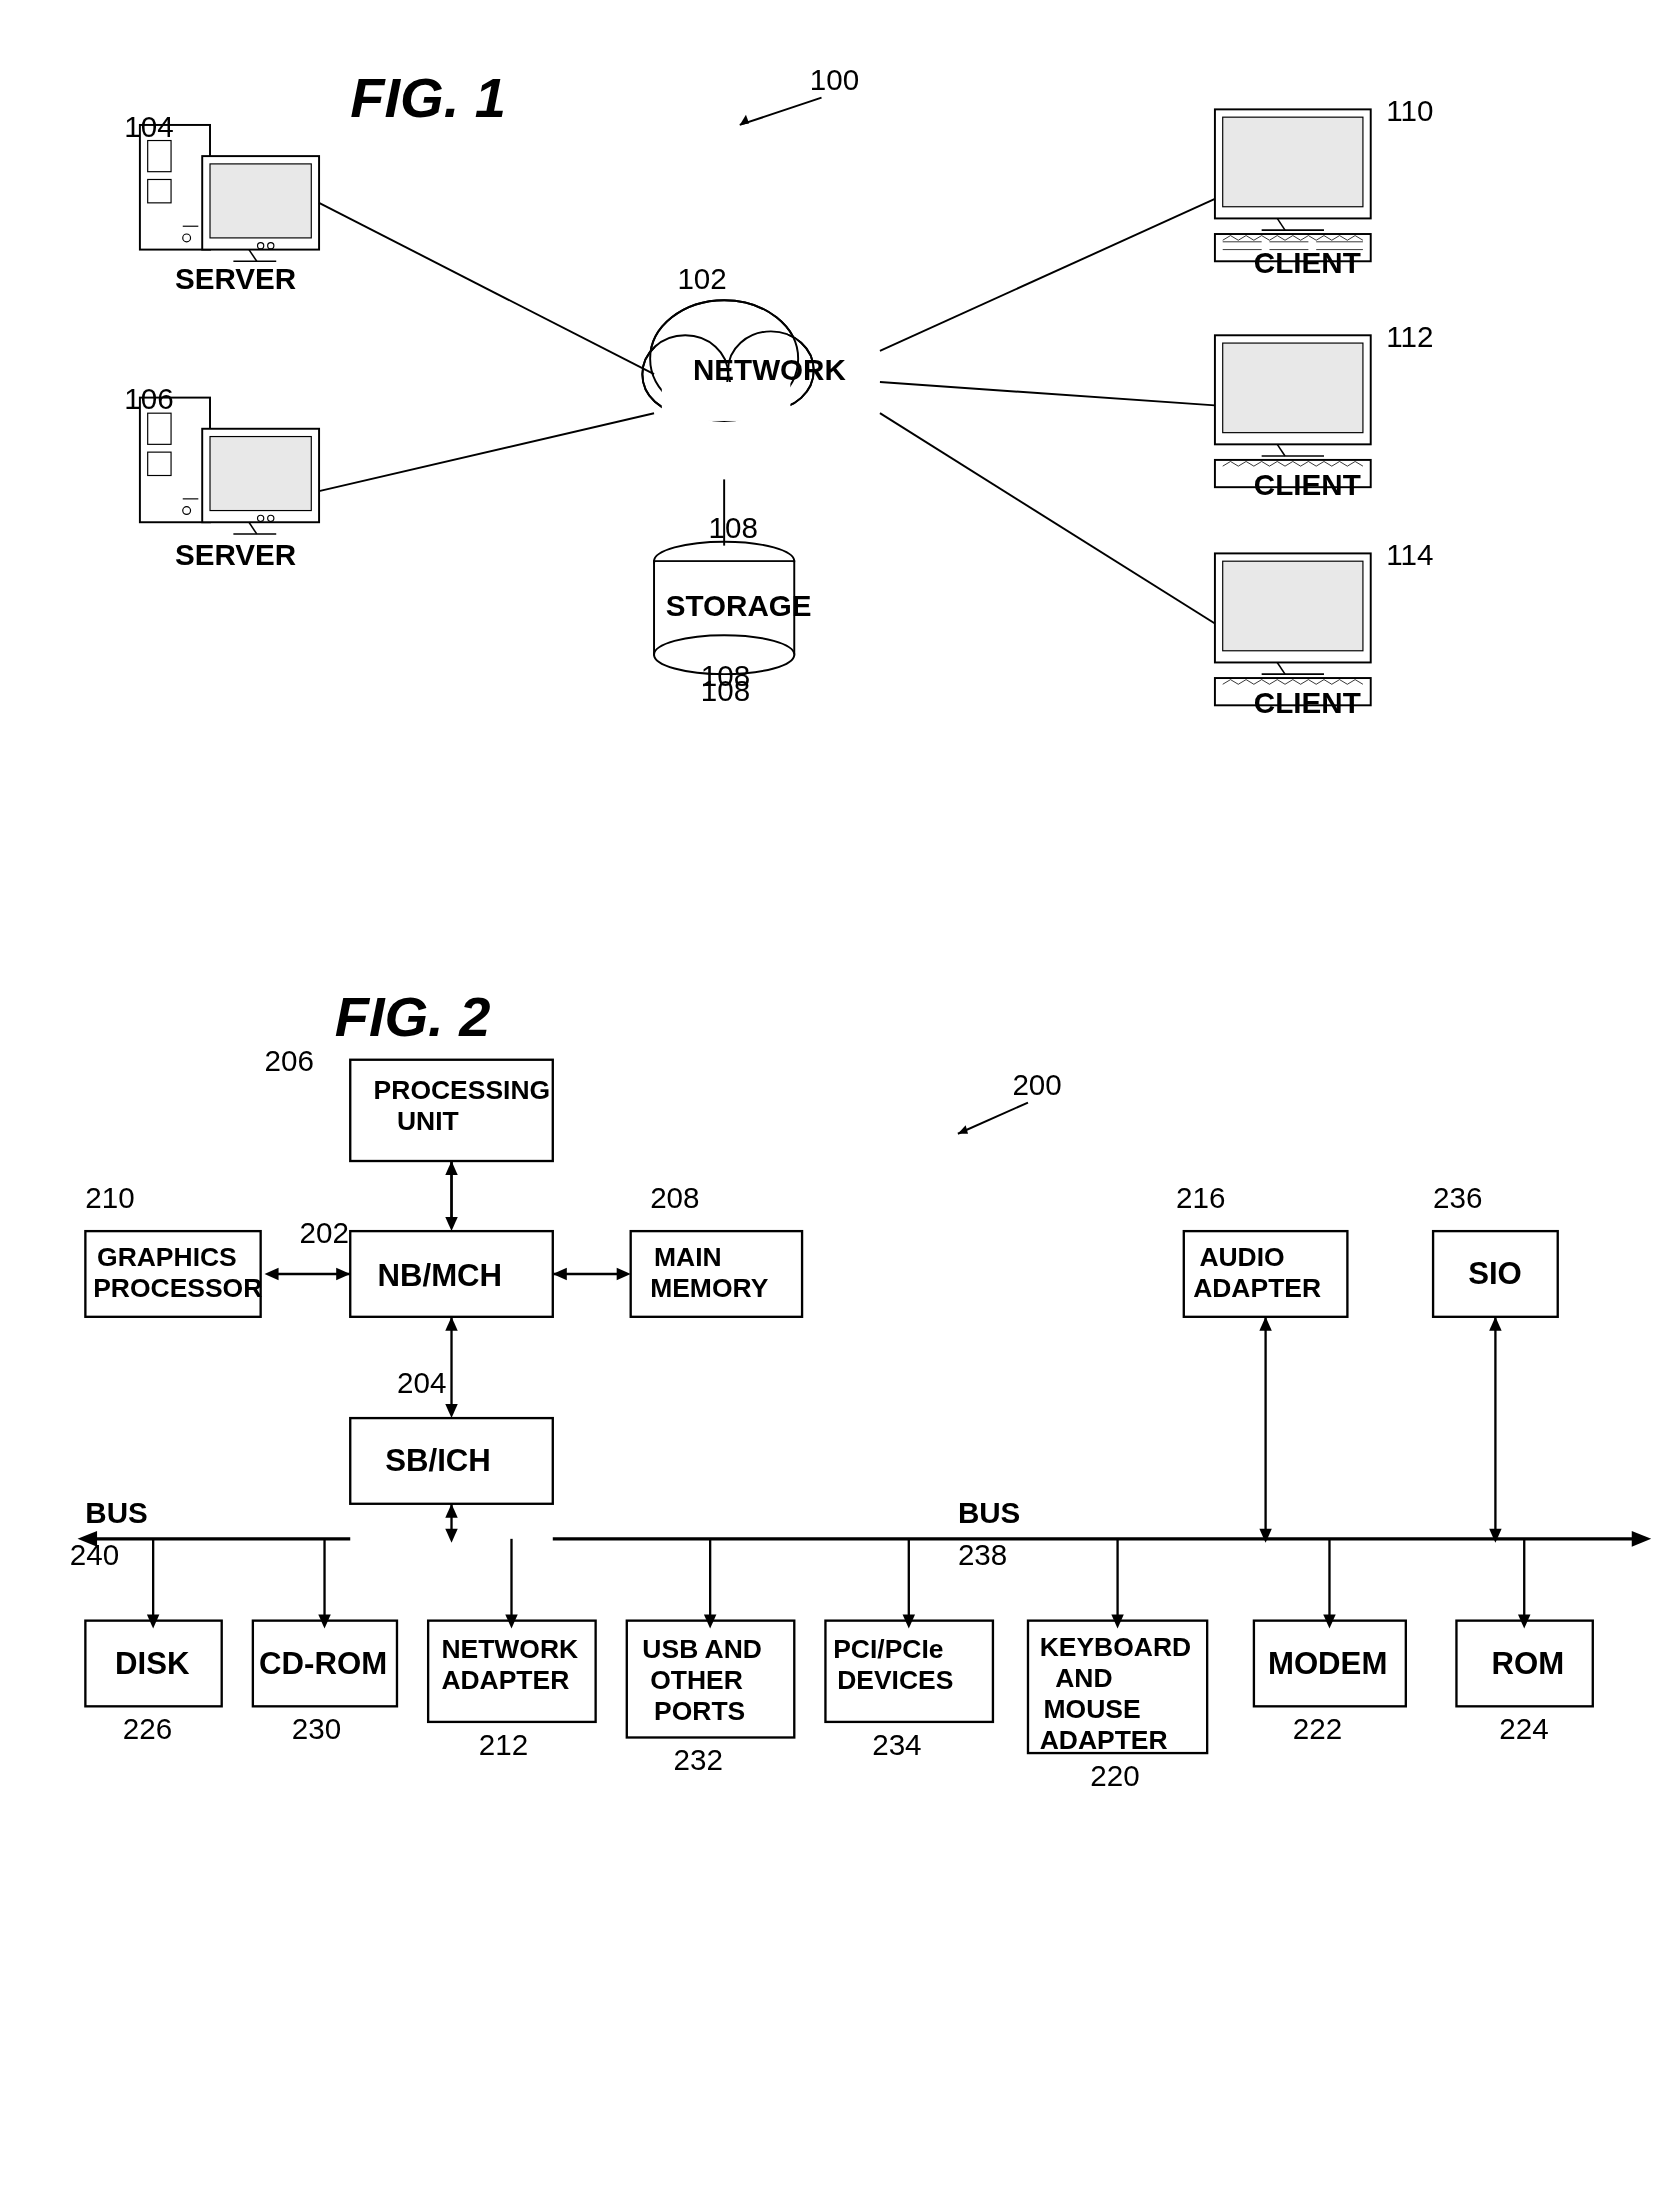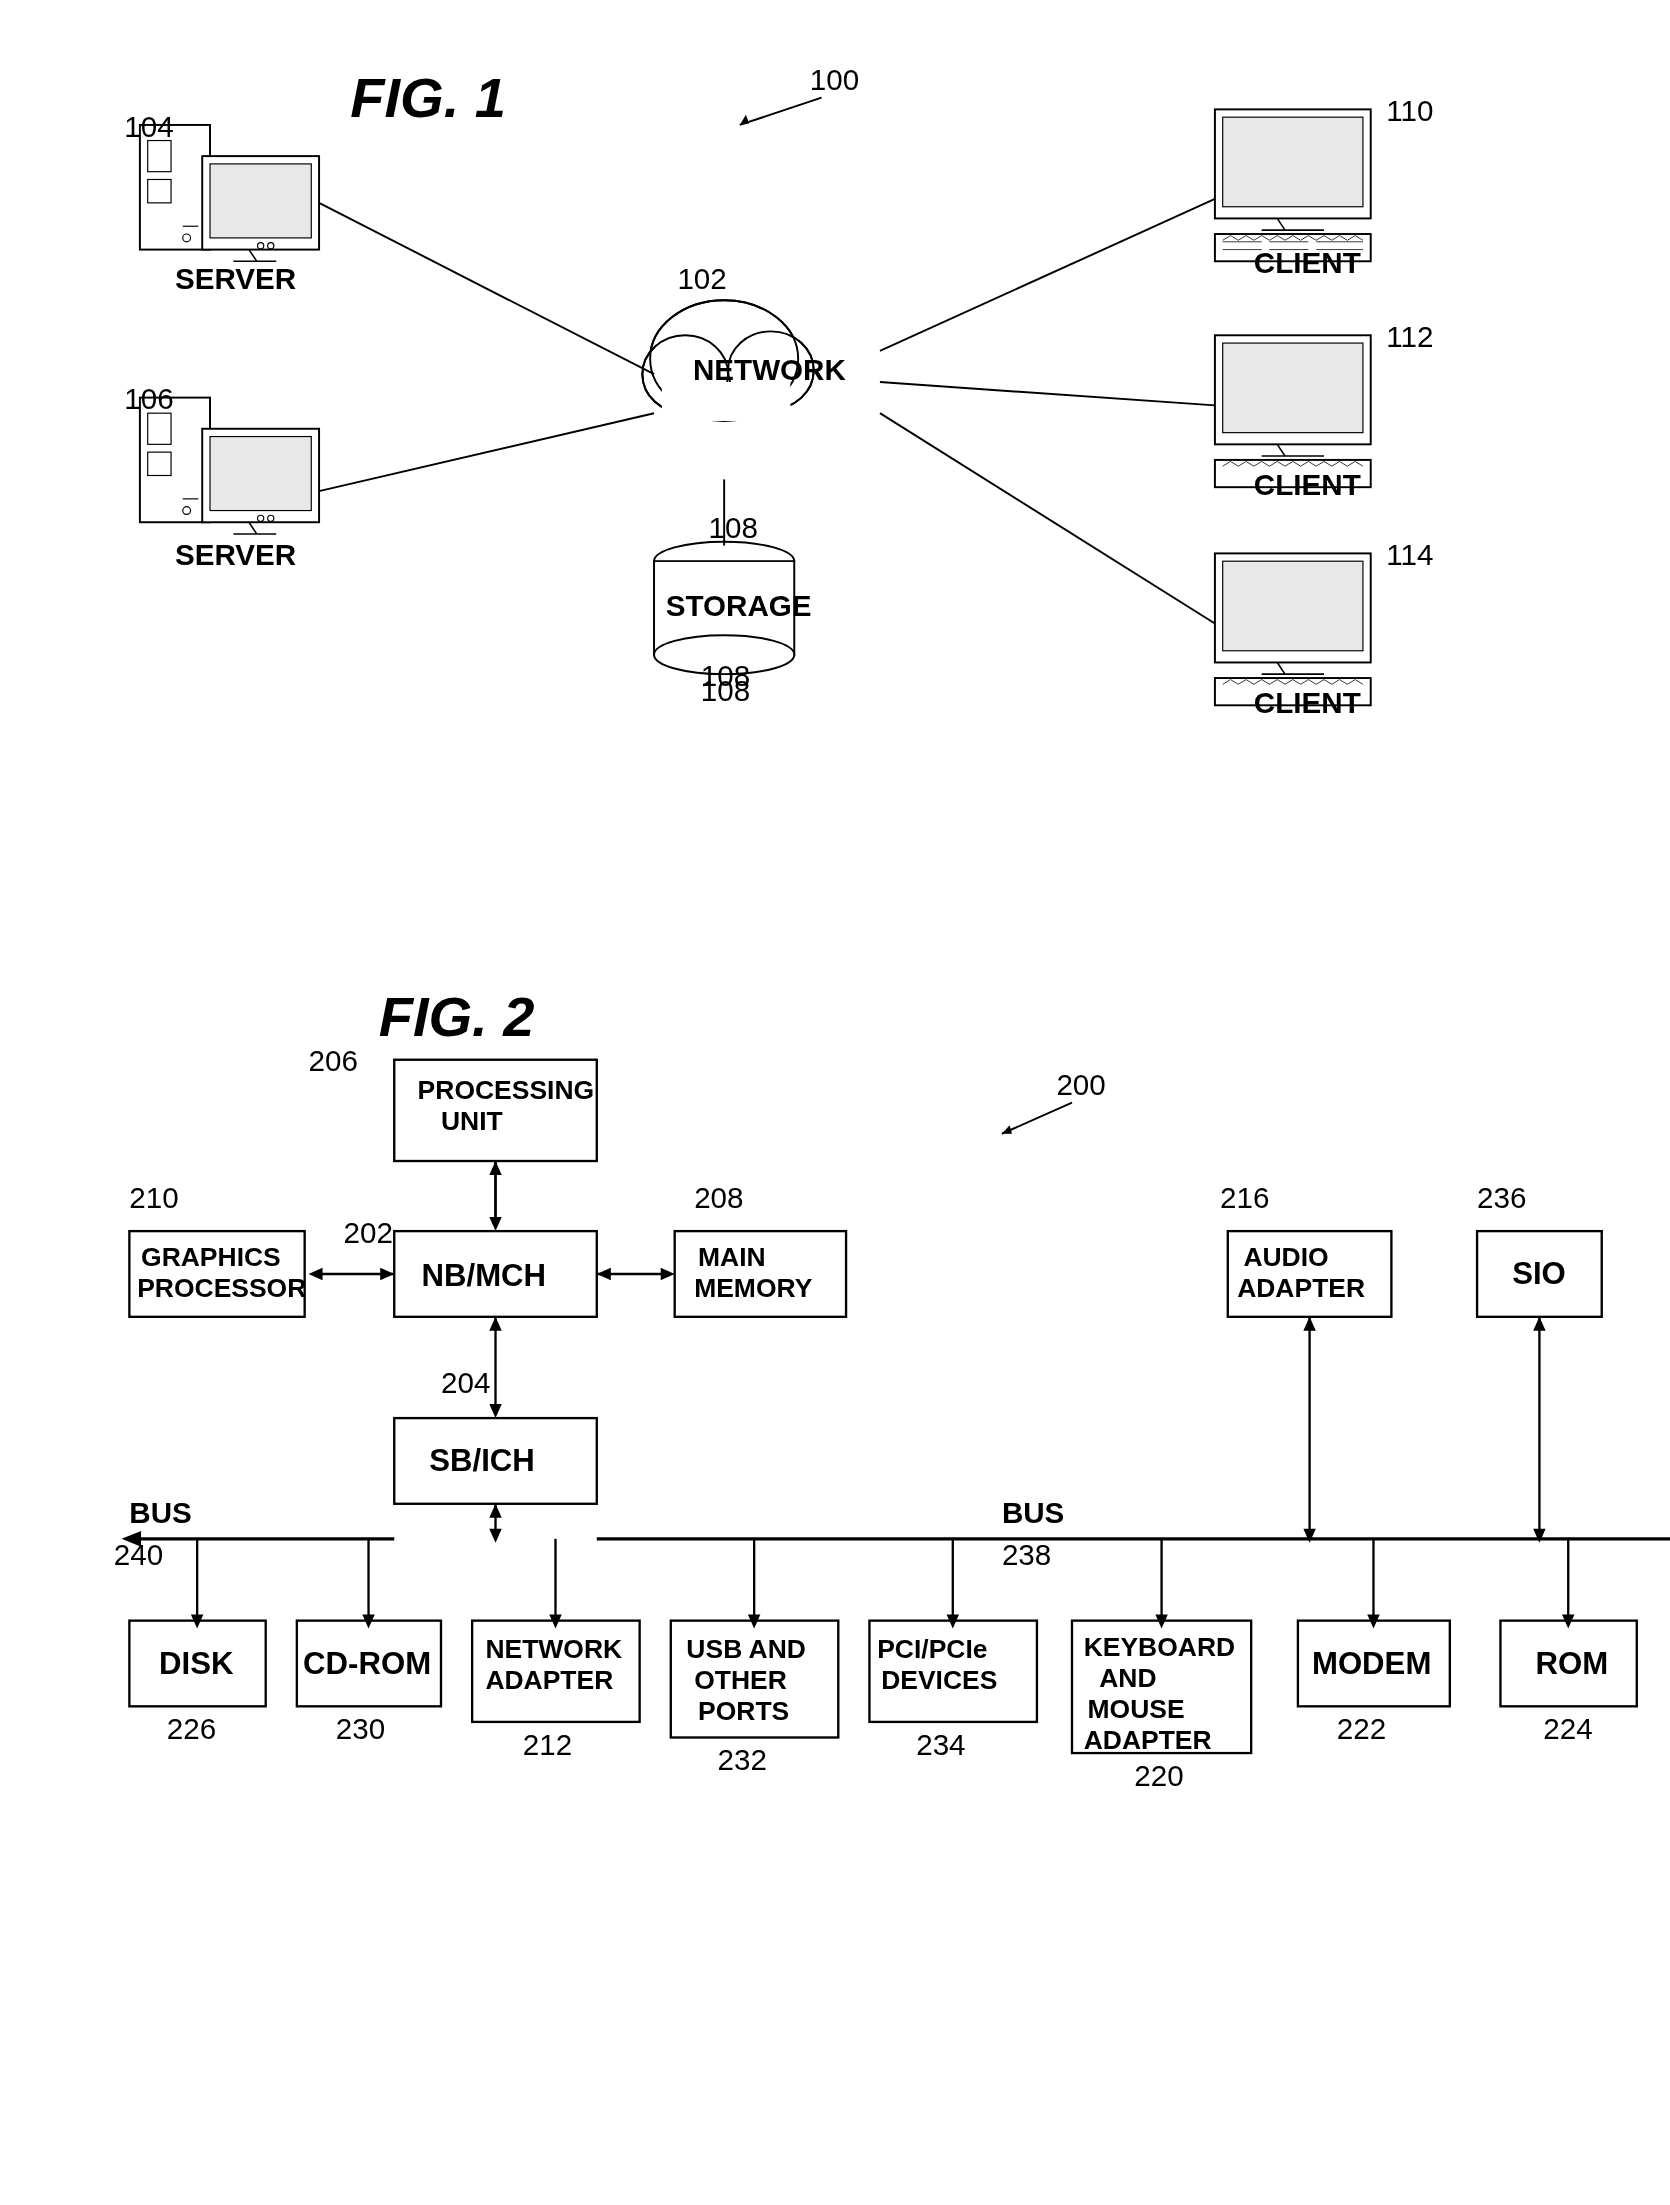--- a/index.html
+++ b/index.html
@@ -26,21 +26,20 @@
       width: 100%;
       height: 857px;
       margin-bottom: 62px;
     }
 
     
     .fig2-container {
       position: relative;
       width: 100%;
       height: 1208px;
-      margin-left: 44px;
     }
   </style>
 </head>
 <body>
 
 <div class="page">
 
   <div class="fig1-container">
     <svg width="1558" height="857" viewBox="0 0 2000 1100" style="position:absolute;top:0;left:0;">
 

